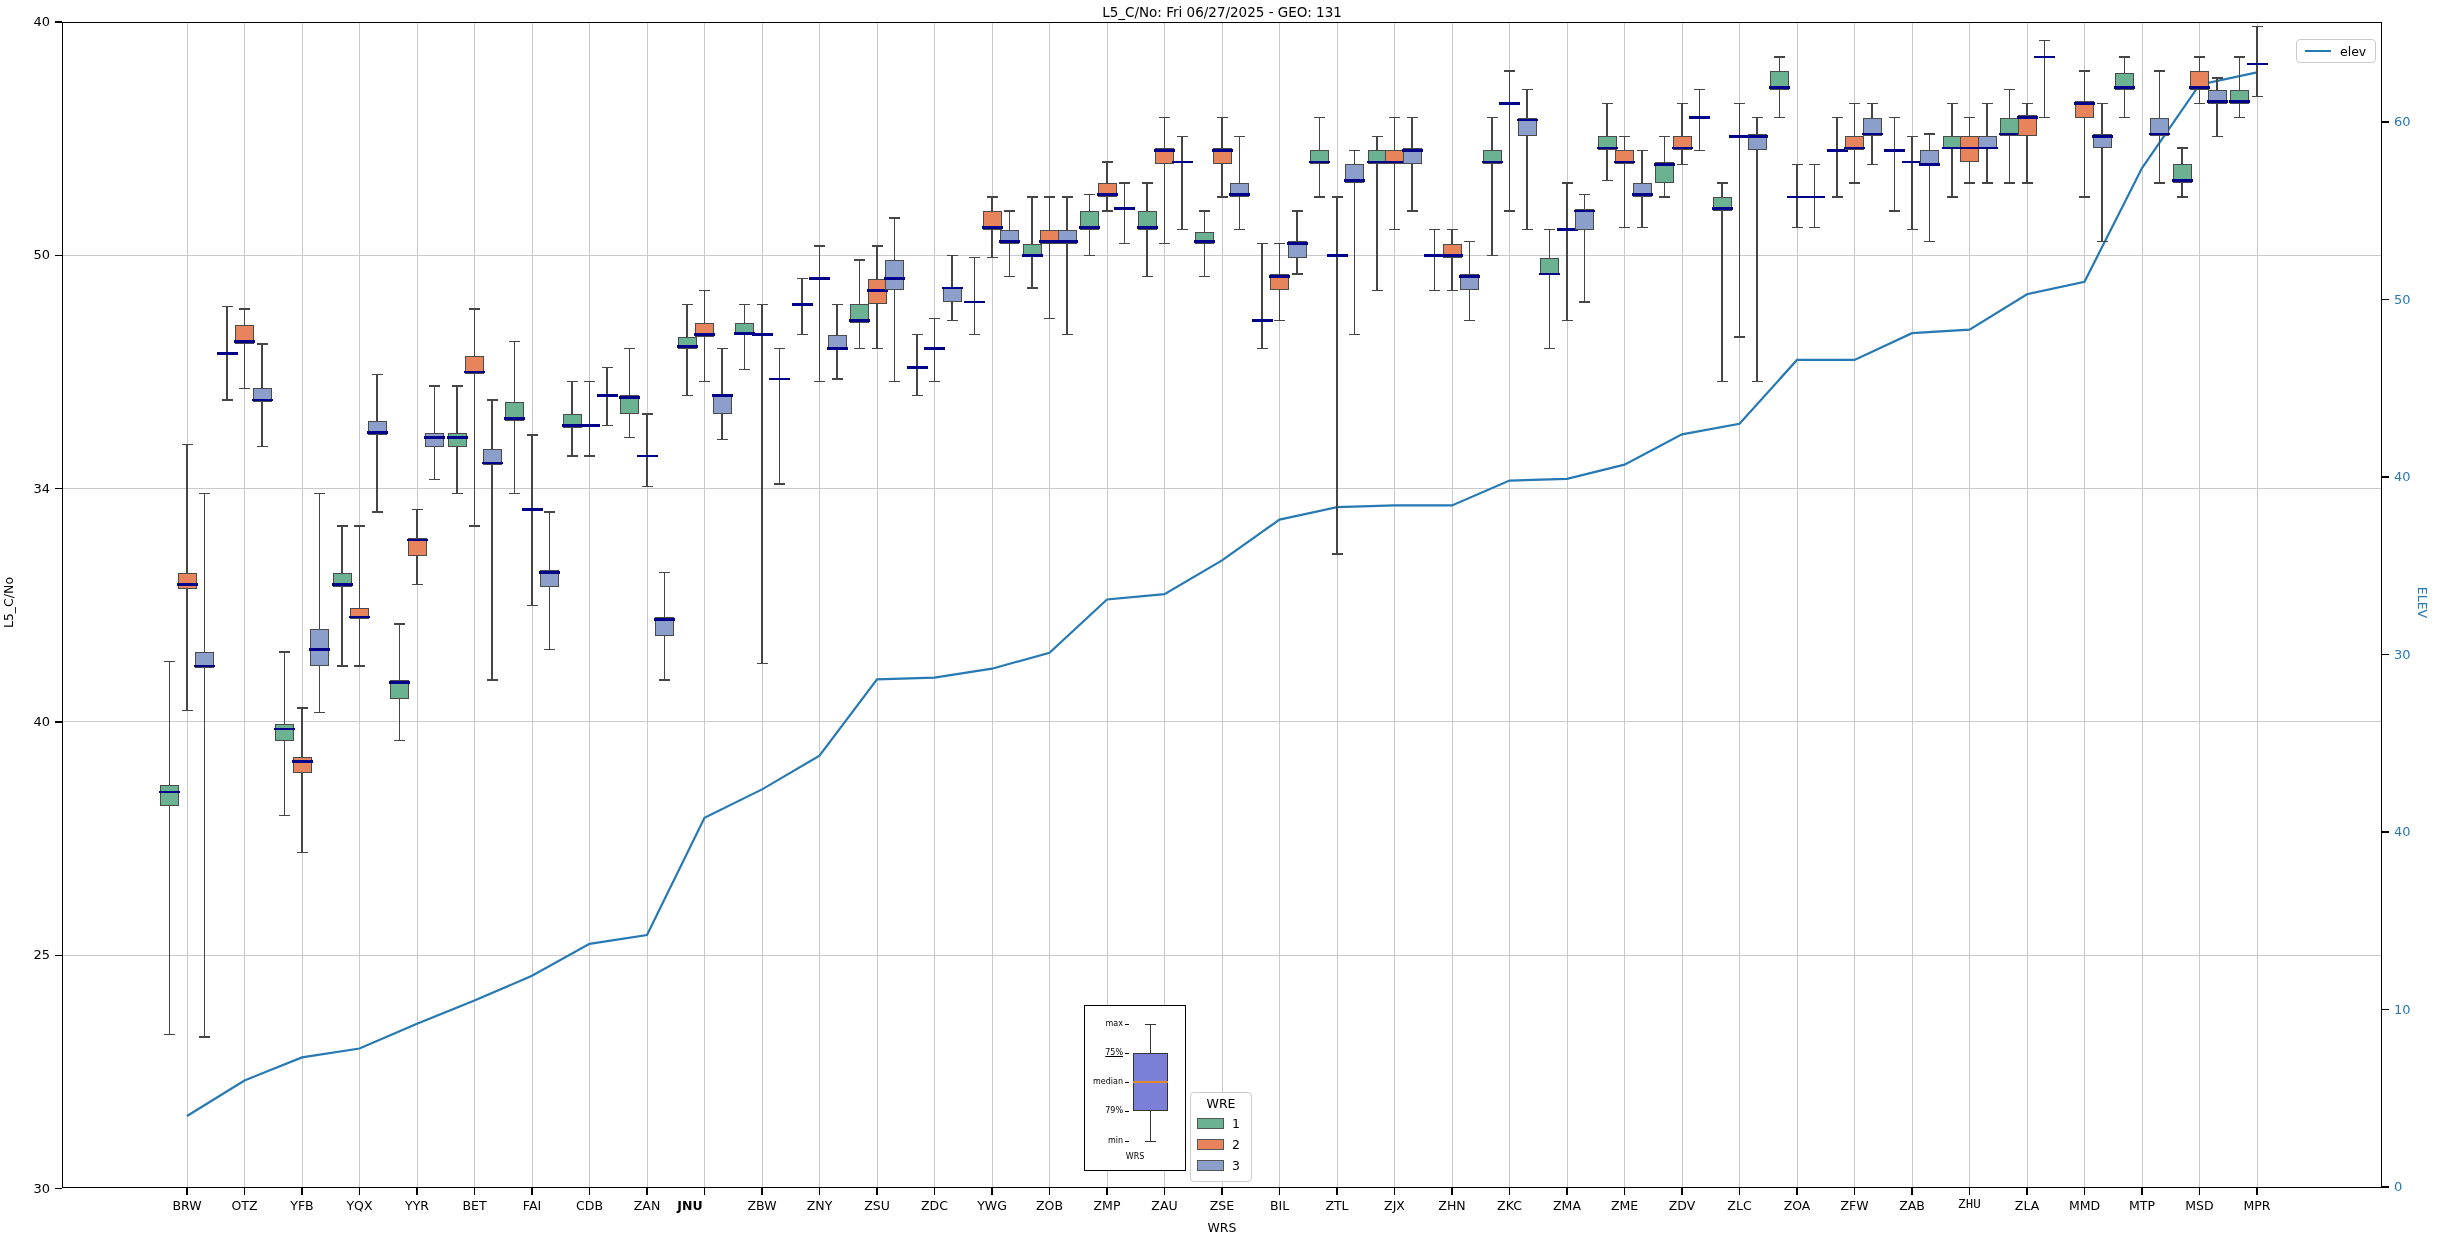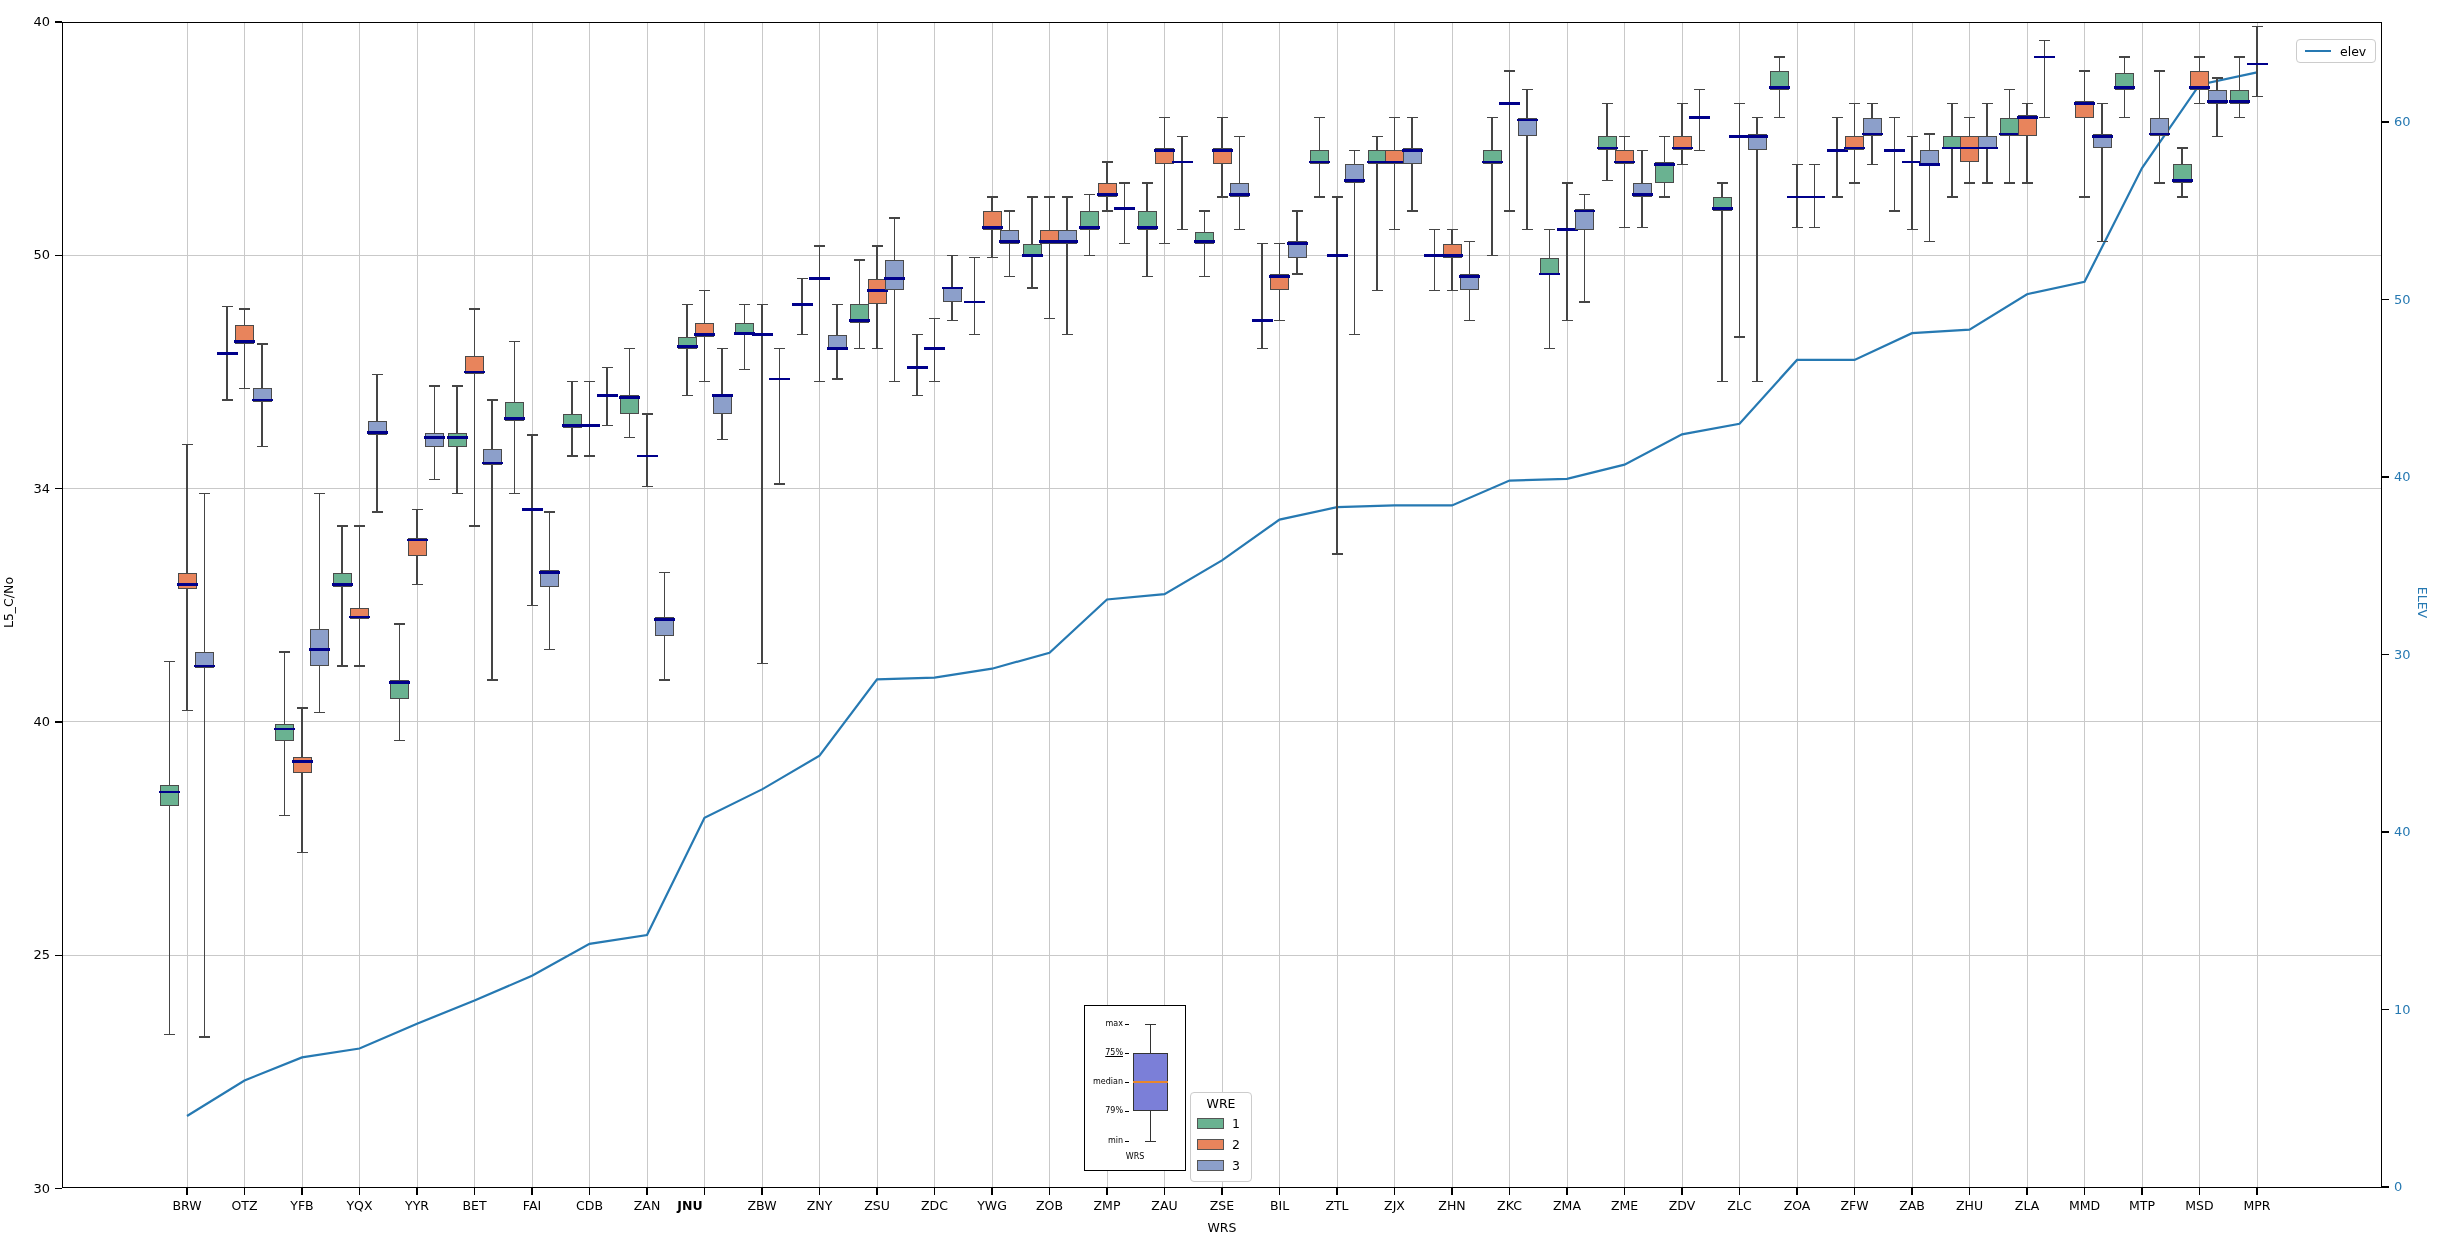--- a/index.html
+++ b/index.html
@@ -48,20 +48,21 @@
   .inset-box{position:absolute;left:48px;width:35px;border:1.2px solid #333;
              box-sizing:border-box;background:#7b7fd8;}
   .inset-median{position:absolute;left:48px;width:35px;height:2px;background:#e8872e;}
   .inset-xlabel{position:absolute;left:0;width:100%;text-align:center;top:146px;
                 font-size:8px;color:#000;}
 </style>
 </head>
 <body>
 
 <div id="figure">
+  <div class="title">L5_C/No: Fri 06/27/2025 - GEO: 131</div>
   <div class="ylabel">L5_C/No</div>
   <div class="y2label">ELEV</div>
   <div class="xlabel">WRS</div>
 
   <div id="grid-layer">
       <div class="gridline-v" style="left: 186.5px;"></div>
       <div class="gridline-v" style="left: 244px;"></div>
       <div class="gridline-v" style="left: 301.5px;"></div>
       <div class="gridline-v" style="left: 359px;"></div>
       <div class="gridline-v" style="left: 416.5px;"></div>
@@ -677,21 +678,21 @@
       <div class="xtick-label" style="left: 1652px;">ZDV</div>
       <div class="xtick" style="left: 1738.8px;"></div>
       <div class="xtick-label" style="left: 1709.5px;">ZLC</div>
       <div class="xtick" style="left: 1796.3px;"></div>
       <div class="xtick-label" style="left: 1767px;">ZOA</div>
       <div class="xtick" style="left: 1853.8px;"></div>
       <div class="xtick-label" style="left: 1824.5px;">ZFW</div>
       <div class="xtick" style="left: 1911.3px;"></div>
       <div class="xtick-label" style="left: 1882px;">ZAB</div>
       <div class="xtick" style="left: 1968.8px;"></div>
-      <div class="xtick-label" style="left: 1939.5px;">ZHU</div>
+      <div class="xtick-label" style="left: 1939.5px; font-family: Liberation Mono, monospace;">ZHU</div>
       <div class="xtick" style="left: 2026.3px;"></div>
       <div class="xtick-label" style="left: 1997px;">ZLA</div>
       <div class="xtick" style="left: 2083.8px;"></div>
       <div class="xtick-label" style="left: 2054.5px;">MMD</div>
       <div class="xtick" style="left: 2141.3px;"></div>
       <div class="xtick-label" style="left: 2112px;">MTP</div>
       <div class="xtick" style="left: 2198.8px;"></div>
       <div class="xtick-label" style="left: 2169.5px;">MSD</div>
       <div class="xtick" style="left: 2256.3px;"></div>
       <div class="xtick-label" style="left: 2227px;">MPR</div>

